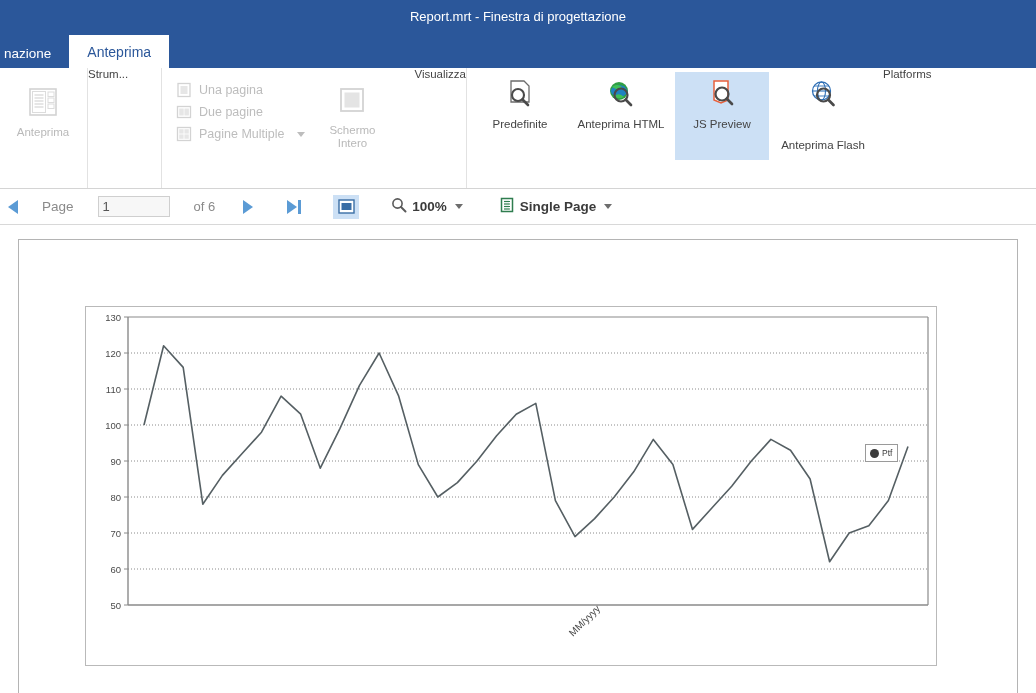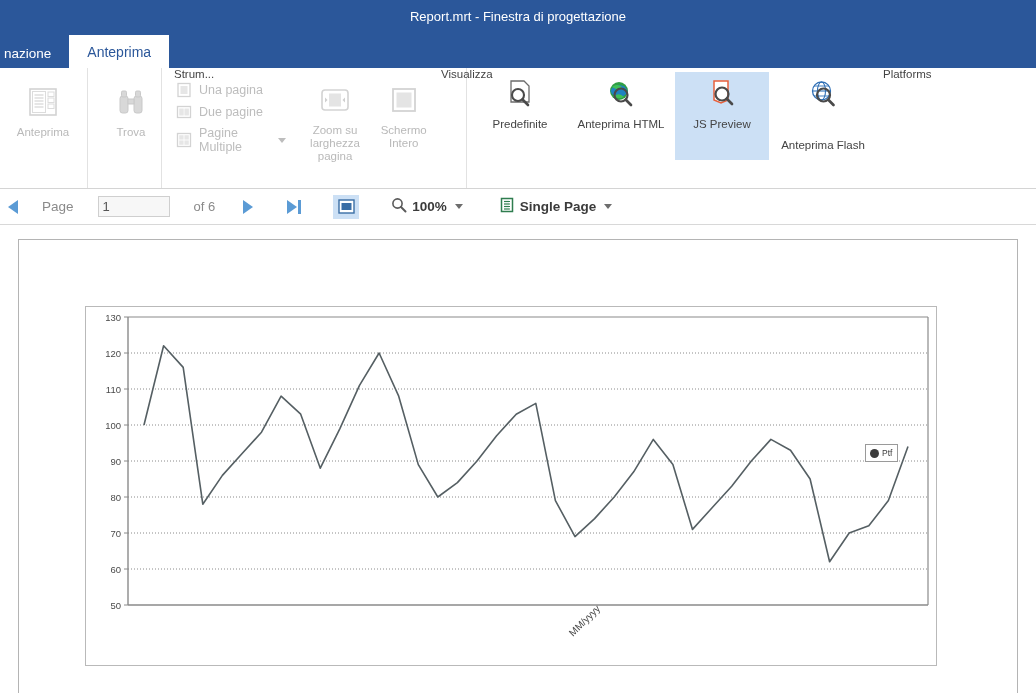--- a/index.html
+++ b/index.html
@@ -241,36 +241,20 @@
             <rect x="23" y="20" width="6" height="4.5" fill="#fff" stroke="#dcdcdc"></rect>
           </svg>
         </span>
         <span class="lbl">Anteprima</span>
       </div>
     </div>
     <div class="rgroup-title"></div>
   </div>
 
   <div class="rgroup" style="width:74px;">
-    <div class="rgroup-body">
-      <div class="bigbtn disabled" style="margin-top:6px;">
-        <span class="ico">
-          <svg width="36" height="36" viewBox="0 0 36 36">
-            <g fill="#d8d8d8" stroke="#c9c9c9" stroke-width="1">
-              <rect x="7" y="12" width="8" height="17" rx="2.5"></rect>
-              <rect x="21" y="12" width="8" height="17" rx="2.5"></rect>
-              <rect x="8.5" y="7" width="5" height="6" rx="1.3"></rect>
-              <rect x="22.5" y="7" width="5" height="6" rx="1.3"></rect>
-              <rect x="15" y="15" width="6" height="5"></rect>
-            </g>
-          </svg>
-        </span>
-        <span class="lbl">Trova</span>
-      </div>
-    </div>
     <div class="rgroup-title">Strum...</div>
   </div>
 
   <div class="rgroup" style="width:305px;">
     <div class="rgroup-body">
       <div class="smalllist">
         <div class="smallitem">
           <span class="ico sm">
             <svg width="16" height="16" viewBox="0 0 16 16">
               <rect x="2" y="1.5" width="12" height="13" fill="#fff" stroke="#d3d3d3" stroke-width="1.3"></rect>
@@ -297,31 +281,20 @@
               <rect x="8.4" y="3.2" width="4.4" height="4.4" fill="#e6e6e6"></rect>
               <rect x="3.2" y="8.4" width="4.4" height="4.4" fill="#e6e6e6"></rect>
               <rect x="8.4" y="8.4" width="4.4" height="4.4" fill="#e6e6e6"></rect>
             </svg>
           </span>
           <span class="lbl">Pagine Multiple</span>
           <span class="caret-sm"></span>
         </div>
       </div>
 
-      <div class="bigbtn disabled" style="margin-left:14px;margin-top:4px;">
-        <span class="ico">
-          <svg width="36" height="36" viewBox="0 0 36 36">
-            <rect x="5" y="8" width="26" height="20" rx="3" fill="#fff" stroke="#d3d3d3" stroke-width="1.6"></rect>
-            <rect x="12" y="11.5" width="12" height="13" fill="#e4e4e4"></rect>
-            <path d="M10.5 18 L8 15.5 L8 20.5 Z" fill="#cfcfcf"></path>
-            <path d="M25.5 18 L28 15.5 L28 20.5 Z" fill="#cfcfcf"></path>
-          </svg>
-        </span>
-        <span class="lbl">Zoom su larghezza pagina</span>
-      </div>
 
       <div class="bigbtn disabled" style="margin-left:6px;margin-top:4px;">
         <span class="ico">
           <svg width="36" height="36" viewBox="0 0 36 36">
             <rect x="7" y="7" width="22" height="22" fill="#fff" stroke="#d3d3d3" stroke-width="1.8"></rect>
             <rect x="10.5" y="10.5" width="15" height="15" fill="#e4e4e4"></rect>
           </svg>
         </span>
         <span class="lbl">Schermo Intero</span>
       </div>

